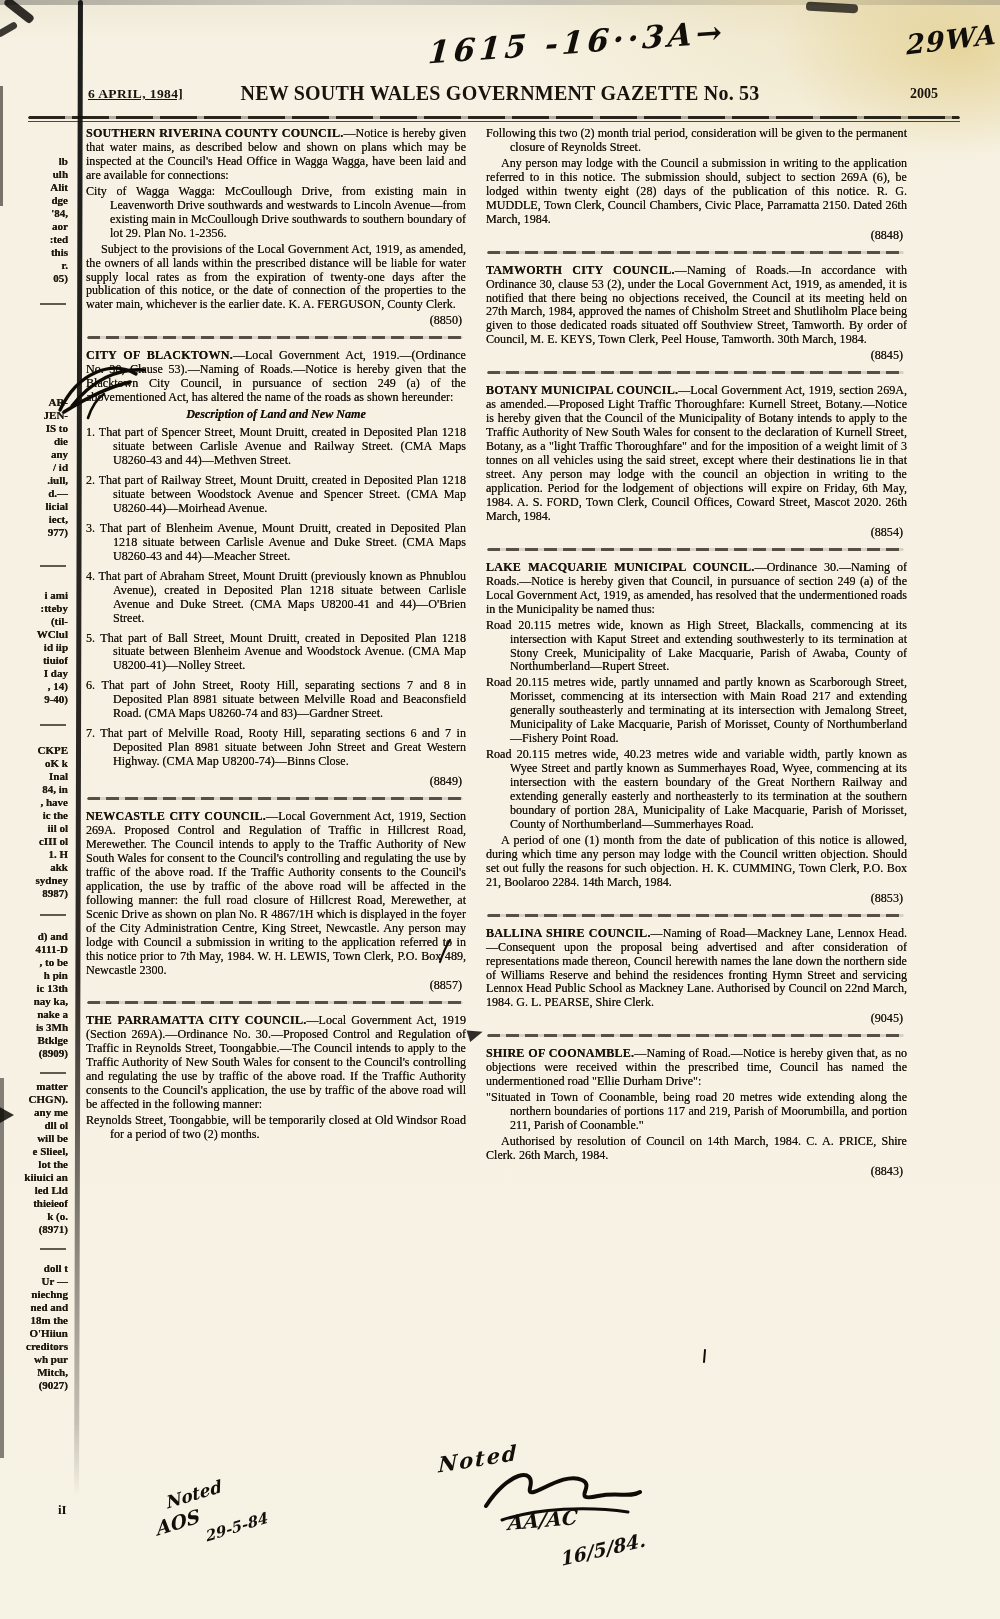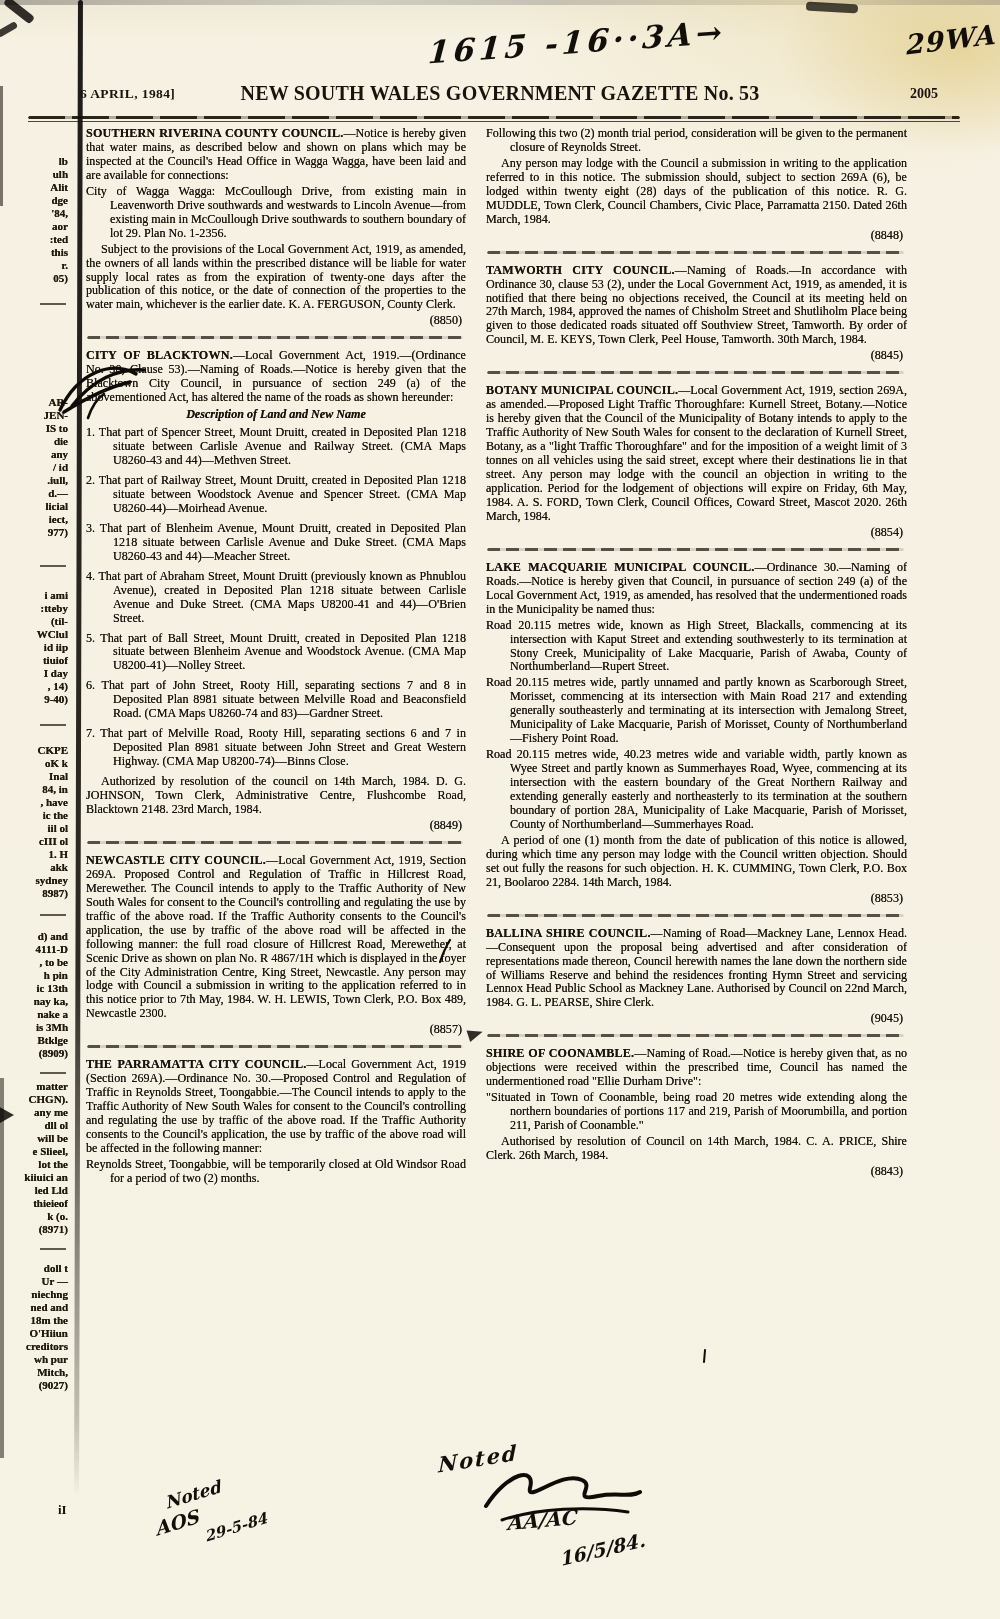--- a/index.html
+++ b/index.html
@@ -5,21 +5,21 @@
   html,body{margin:0;padding:0;background:#888;}
   .page{position:relative;width:1000px;height:1619px;margin:0 auto;overflow:hidden;
     color:#1c1610;font-family:"Liberation Serif",serif;
     background:
       radial-gradient(260px 150px at 96% 3%, rgba(222,198,120,.6), rgba(222,198,120,0) 70%),
       radial-gradient(500px 260px at 85% 0%, rgba(228,210,150,.35), rgba(228,210,150,0) 70%),
       linear-gradient(180deg,#efe9d6 0,#f6f1e2 40px,#f6f2e4 100%);
   }
   .scan{position:absolute;inset:0;filter:blur(.22px) contrast(1.03);}
   
-  .hdr-date{position:absolute;left:80px;top:86px;font-size:13.5px;letter-spacing:.4px;font-weight:bold;}
+  .hdr-date{position:absolute;left:88px;top:86px;font-size:13.5px;letter-spacing:.4px;font-weight:bold;text-decoration:underline;}
   .hdr-title{position:absolute;left:120px;right:120px;top:82px;text-align:center;font-size:20px;font-weight:bold;letter-spacing:.2px;}
   .hdr-page{position:absolute;right:62px;top:86px;font-size:14px;font-weight:bold;}
   .hdr-rule{position:absolute;left:28px;right:40px;top:116px;}
   .hdr-rule .r1{height:3px;background:#17120c;opacity:.9;border-radius:2px;
     -webkit-mask-image:repeating-linear-gradient(90deg,#000 0 37px,rgba(0,0,0,.35) 37px 44px);}
   .hdr-rule .r2{height:1px;background:#17120c;margin-top:2px;opacity:.75;}
   
   .col{position:absolute;top:127px;text-align:justify;font-size:12.1px;line-height:1.155;
     text-shadow:0 0 .45px rgba(28,22,16,.85);}
   .col-left{left:86px;width:380px;}
@@ -185,21 +185,20 @@
         <section class="notice">
           <p class="lead"><b>CITY OF BLACKTOWN.</b>—Local Government Act, 1919.—(Ordinance No. 30, Clause 53).—Naming of Roads.—Notice is hereby given that the Blacktown City Council, in pursuance of section 249 (a) of the abovementioned Act, has altered the name of the roads as shown hereunder:</p>
           <p class="cit">Description of Land and New Name</p>
           <p class="num">1. That part of Spencer Street, Mount Druitt, created in Deposited Plan 1218 situate between Carlisle Avenue and Railway Street.  (CMA Maps U8260-43 and 44)—Methven Street.</p>
           <p class="num">2. That part of Railway Street, Mount Druitt, created in Deposited Plan 1218 situate between Woodstock Avenue and Spencer Street.  (CMA Map U8260-44)—Moirhead Avenue.</p>
           <p class="num">3. That part of Blenheim Avenue, Mount Druitt, created in Deposited Plan 1218 situate between Carlisle Avenue and Duke Street.  (CMA Maps U8260-43 and 44)—Meacher Street.</p>
           <p class="num">4. That part of Abraham Street, Mount Druitt (previously known as Phnublou Avenue), created in Deposited Plan 1218 situate between Carlisle Avenue and Duke Street.  (CMA Maps U8200-41 and 44)—O'Brien Street.</p>
           <p class="num">5. That part of Ball Street, Mount Druitt, created in Deposited Plan 1218 situate between Blenheim Avenue and Woodstock Avenue.  (CMA Map U8200-41)—Nolley Street.</p>
           <p class="num">6. That part of John Street, Rooty Hill, separating sections 7 and 8 in Deposited Plan 8981 situate between Melville Road and Beaconsfield Road.  (CMA Maps U8260-74 and 83)—Gardner Street.</p>
           <p class="num">7. That part of Melville Road, Rooty Hill, separating sections 6 and 7 in Deposited Plan 8981 situate between John Street and Great Western Highway.  (CMA Map U8200-74)—Binns Close.</p>
-          <p class="ind">Authorized by resolution of the council on 14th March, 1984.  D. G. JOHNSON, Town Clerk, Administrative Centre, Flushcombe Road, Blacktown 2148.  23rd March, 1984.</p>
           <p class="tag">(8849)</p>
         </section>
         <div class="rule"></div>
         <section class="notice">
           <p class="lead"><b>NEWCASTLE CITY COUNCIL.</b>—Local Government Act, 1919, Section 269A.  Proposed Control and Regulation of Traffic in Hillcrest Road, Merewether.  The Council intends to apply to the Traffic Authority of New South Wales for consent to the Council's controlling and regulating the use by traffic of the above road.  If the Traffic Authority consents to the Council's application, the use by traffic of the above road will be affected in the following manner: the full road closure of Hillcrest Road, Merewether, at Scenic Drive as shown on plan No. R 4867/1H which is displayed in the foyer of the City Administration Centre, King Street, Newcastle.  Any person may lodge with Council a submission in writing to the application referred to in this notice prior to 7th May, 1984.  W. H. LEWIS, Town Clerk, P.O. Box 489, Newcastle 2300.</p>
           <p class="tag">(8857)</p>
         </section>
         <div class="rule"></div>
         <section class="notice">
           <p class="lead"><b>THE PARRAMATTA CITY COUNCIL.</b>—Local Government Act, 1919 (Section 269A).—Ordinance No. 30.—Proposed Control and Regulation of Traffic in Reynolds Street, Toongabbie.—The Council intends to apply to the Traffic Authority of New South Wales for consent to the Council's controlling and regulating the use by traffic of the above road.  If the Traffic Authority consents to the Council's application, the use by traffic of the above road will be affected in the following manner:</p>

